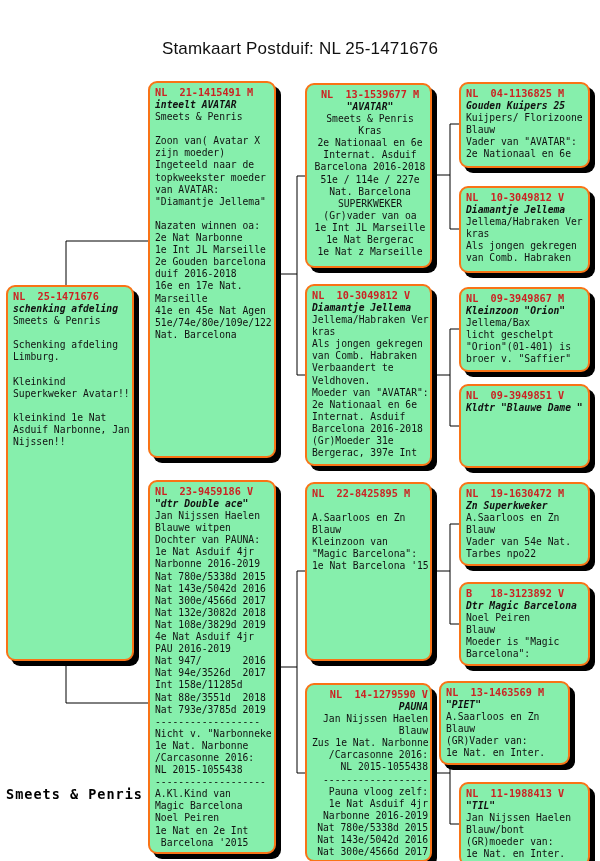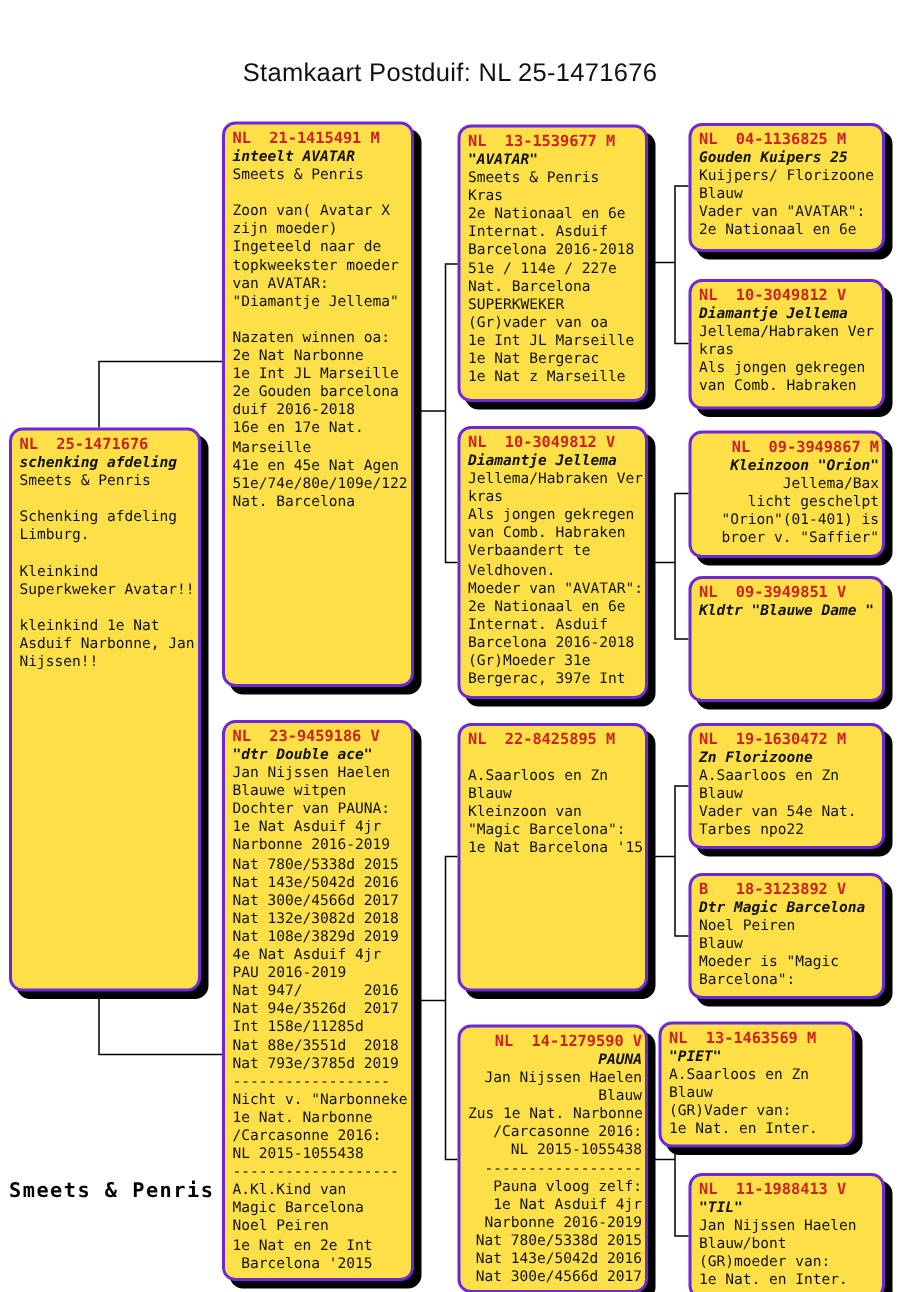--- a/index.html
+++ b/index.html
@@ -2,36 +2,36 @@
 <html style="--accent: #cc2222;"><head>
 <meta charset="utf-8">
 <style>
   html,body{margin:0;padding:0;background:#fff;}
   #page{position:relative;width:600px;height:861px;background:#ffffff;overflow:hidden;
         font-family:"DejaVu Sans Mono","Liberation Mono",monospace;margin-top:36px;}
   #title{position:absolute;top:3px;left:0;width:600px;text-align:center;
          font-family:"Liberation Sans","DejaVu Sans",sans-serif;
          font-size:17px;color:#111;letter-spacing:.2px;}
   #connectors{position:absolute;top:0;left:0;width:600px;height:861px;}
-  .pbox{position:absolute;background:#fde047;border:2px solid #6d28d9;border-radius:9px;
+  .pbox{position:absolute;background:#86efac;border:2px solid #f97316;border-radius:9px;
         box-shadow:5px 5px 0 #000;padding:3px 2px 3px 5px;overflow:hidden;box-sizing:border-box;}
   .ring{font-size:10.2px;line-height:13px;font-weight:bold;color:var(--accent,#cc2222);white-space:pre;}
   .birdname{font-size:9.7px;line-height:12.1px;font-style:italic;font-weight:bold;color:#111;white-space:pre;min-height:12.1px;}
   .info{font-size:9.7px;line-height:12.1px;color:#111;white-space:pre;}
   
   #box-subject{left:6px;  top:249px;width:128px;height:376px;}
   #box-father {left:148px;top:45px; width:128px;height:377px;}
   #box-mother {left:148px;top:444px;width:128px;height:374px;}
-  #box-ff{left:305px;top:47px; width:127px;height:185px;}
+  #box-ff{left:305px;top:47px; width:127px;height:185px;text-align:center;}
   #box-fm{left:305px;top:248px;width:127px;height:182px;}
   #box-mf{left:305px;top:446px;width:127px;height:179px;}
   #box-mm{left:305px;top:647px;width:127px;height:179px;text-align:right;}
   #box-fff{left:459px;top:46px; width:131px;height:86px;}
   #box-ffm{left:459px;top:150px;width:131px;height:87px;}
-  #box-fmf{left:459px;top:251px;width:131px;height:85px;text-align:right;}
+  #box-fmf{left:459px;top:251px;width:131px;height:85px;}
   #box-fmm{left:459px;top:348px;width:131px;height:84px;}
   #box-mff{left:459px;top:446px;width:131px;height:84px;}
   #box-mfm{left:459px;top:546px;width:131px;height:84px;}
   #box-mmf{left:439px;top:645px;width:131px;height:84px;}
   #box-mmm{left:459px;top:746px;width:131px;height:84px;}
   #owner{position:absolute;left:6px;top:750px;}
   #owner .oname{font-size:13.5px;font-weight:bold;letter-spacing:1px;line-height:17px;color:#000;}
   #owner .olines{font-size:9.8px;line-height:13px;white-space:pre;color:#111;}
   #footer{position:absolute;right:6px;bottom:11px;display:flex;gap:10px;
           font-size:8px;color:#222;}
@@ -230,21 +230,21 @@
 broer v. "Saffier"</div>
   </div>
 
   <div class="pbox" id="box-fmm">
     <div class="ring">NL  09-3949851 V</div>
     <div class="birdname">Kldtr "Blauwe Dame "</div>
   </div>
 
   <div class="pbox" id="box-mff">
     <div class="ring">NL  19-1630472 M</div>
-    <div class="birdname">Zn Florizoone</div>
+    <div class="birdname">Zn Superkweker</div>
     <div class="info">A.Saarloos en Zn
 Blauw
 Vader van 54e Nat.
 Tarbes npo22</div>
   </div>
 
   <div class="pbox" id="box-mfm">
     <div class="ring">B   18-3123892 V</div>
     <div class="birdname">Dtr Magic Barcelona</div>
     <div class="info">Noel Peiren

